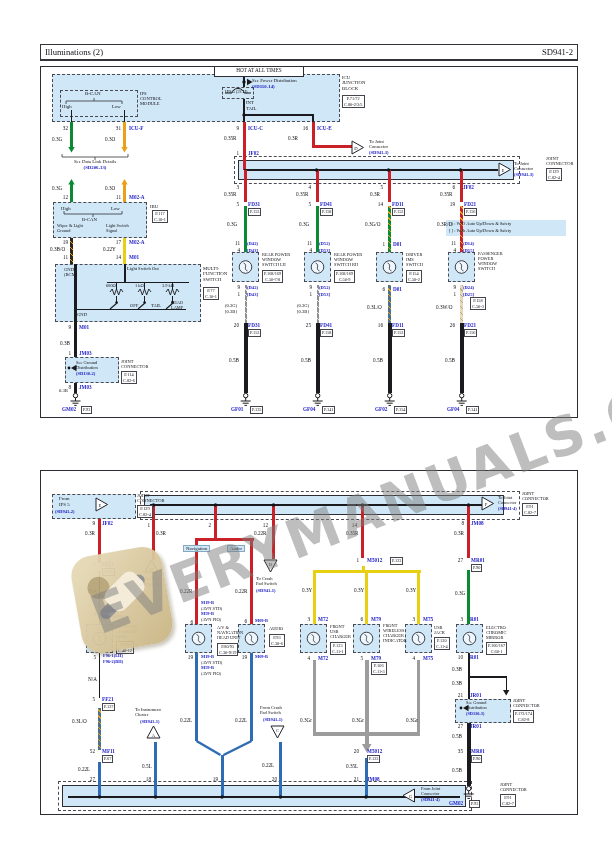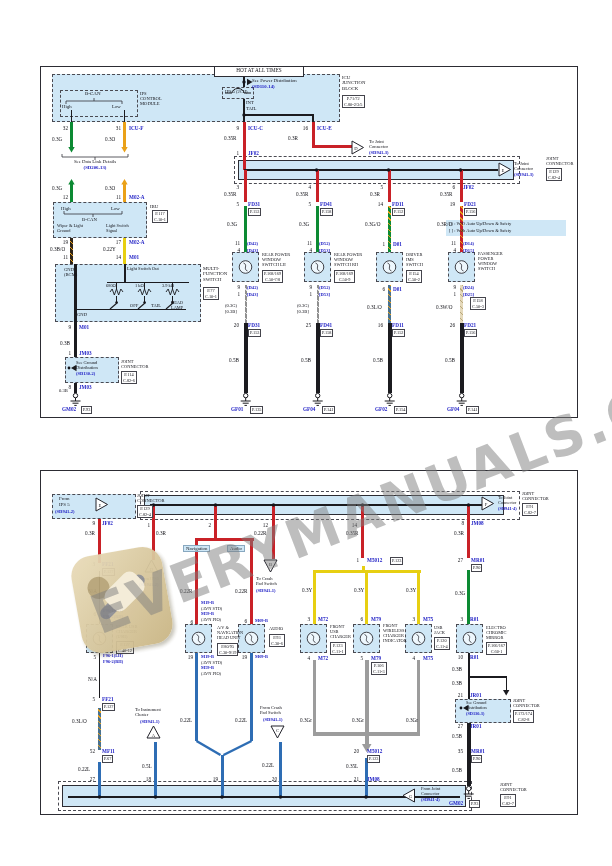--- a/index.html
+++ b/index.html
@@ -29,20 +29,24 @@
         background:#8f8f93;transform:rotate(-35deg);}
   .logo .bar2{position:absolute;left:30px;top:28px;width:40px;height:26px;border-radius:8px;
         background:#f4ecd6;transform:rotate(-35deg);}
   .logo .notch{position:absolute;left:14px;top:22px;width:22px;height:22px;border-radius:50%;
         background:#b7a478;}
 </style>
 </head>
 <body>
 
 <div id="page">
+  <div class="band" style="top:44px">
+    <span>Illuminations (2)</span>
+    <span>SD941-2</span>
+  </div>
 
   <div id="layer-boxes" class="layer">
       <div class="bx" style="left: 40px; top: 66px; width: 538px; height: 352px; background: transparent; border: 1px solid rgb(44, 44, 51);"></div>
       <div class="bx" style="left: 40px; top: 470px; width: 538px; height: 345px; background: transparent; border: 1px solid rgb(44, 44, 51);"></div>
       <div class="bx" style="left: 52px; top: 74px; width: 288px; height: 48px; background: rgb(207, 231, 246); border: 1px dashed rgb(74, 74, 82);"></div>
       <div class="bx" style="left: 60px; top: 90px; width: 78px; height: 27px; background: transparent; border: 1px dashed rgb(74, 74, 82);"></div>
       <div class="bx" style="left: 222px; top: 87px; width: 32px; height: 12px; background: transparent; border: 1px dashed rgb(74, 74, 82);"></div>
       <div class="bx" style="left: 53px; top: 202px; width: 94px; height: 36px; background: rgb(207, 231, 246); border: 1px dashed rgb(74, 74, 82);"></div>
       <div class="bx" style="left: 55px; top: 264px; width: 146px; height: 58px; background: rgb(207, 231, 246); border: 1px dashed rgb(74, 74, 82);"></div>
       <div class="bx" style="left: 65px; top: 357px; width: 54px; height: 26px; background: rgb(207, 231, 246); border: 1px dashed rgb(74, 74, 82);"></div>

